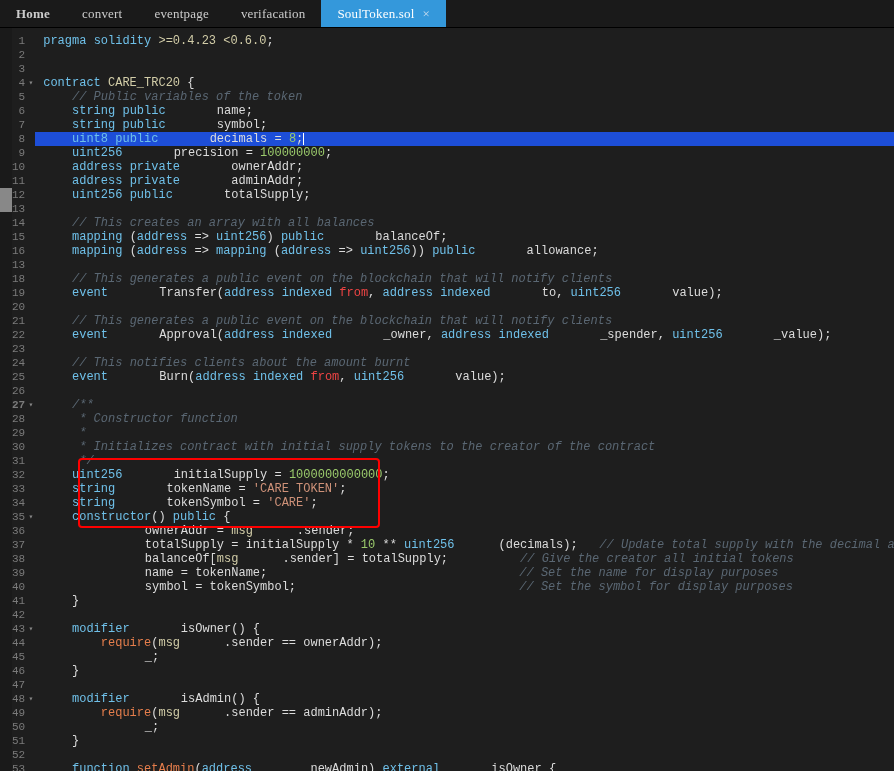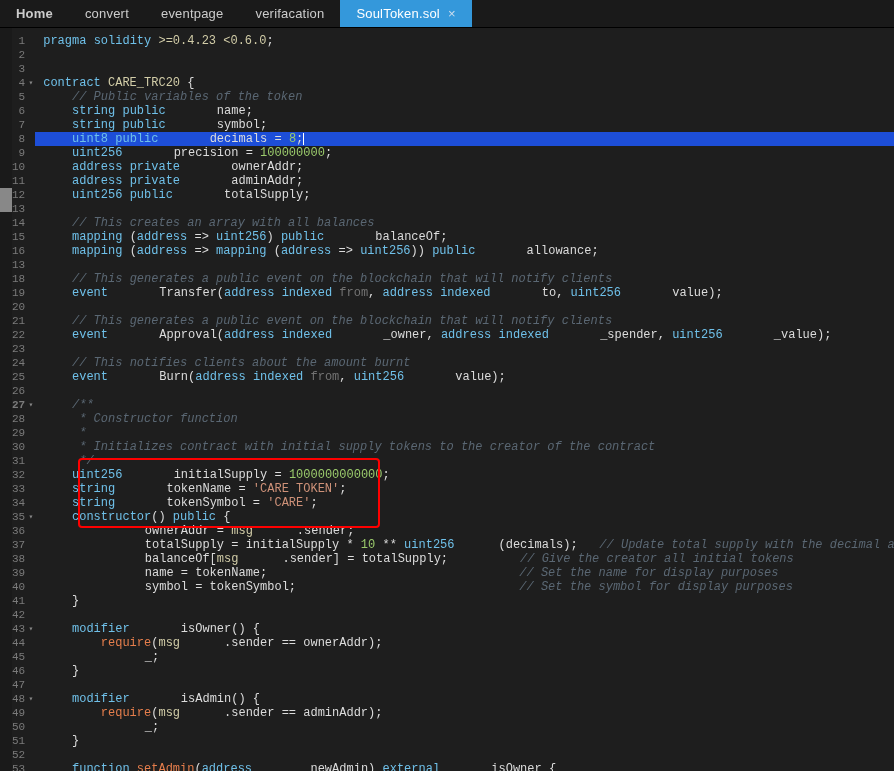--- a/index.html
+++ b/index.html
@@ -14,21 +14,21 @@
 }
 .tabbar {
   display: flex;
   height: 28px;
   background: #1a1a1a;
   border-bottom: 1px solid #000;
 }
 .tab {
   padding: 6px 16px;
   color: #ccc;
-  font-family: Liberation Sans, sans-serif;
+  font-family: Liberation Serif, serif;
   font-size: 13px;
   cursor: pointer;
   display: flex;
   align-items: center;
   gap: 6px;
   letter-spacing: 0.2px;
 }
 .tab:first-child { font-weight: bold; }
 .tab.active {
   background: #3498db;
@@ -83,21 +83,21 @@
 }
 .code-line.current {
   background: #1d4ed8;
 }
 .tok-kw { color: #6fc0e9; }
 .tok-def { color: #d2cda8; }
 .tok-id { color: #dcdcdc; padding-left: 44px; }
 .tok-num { color: #9bcb6c; }
 .tok-str { color: #ce9178; font-family: Liberation Mono, monospace; }
 .tok-op { color: #dcdcdc; }
-.tok-from { color: #737373; }
+.tok-from { color: #ef4444; }
 .tok-comment { color: #5a6773; font-style: italic; }
 .tok-fn { color: #e67e4c; }
 .cursor {
   display: inline-block;
   width: 1px;
   height: 12px;
   background: #fff;
   vertical-align: middle;
 }
 .highlight-box {

